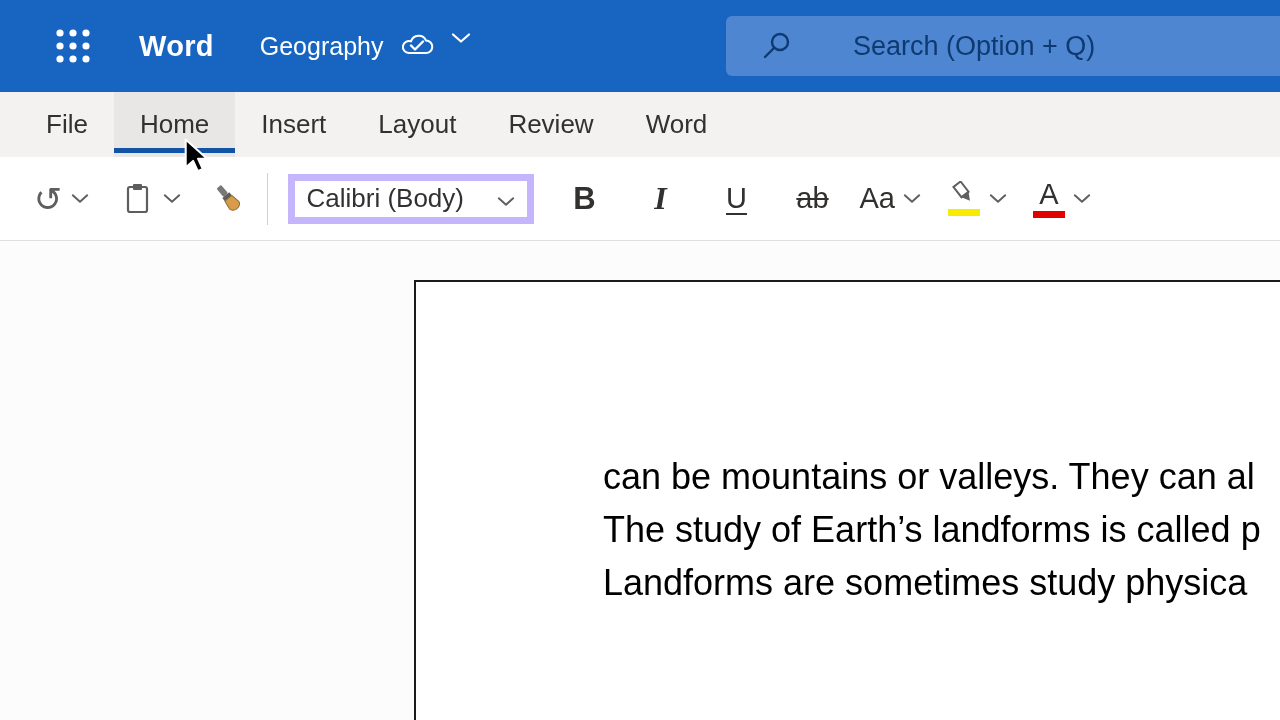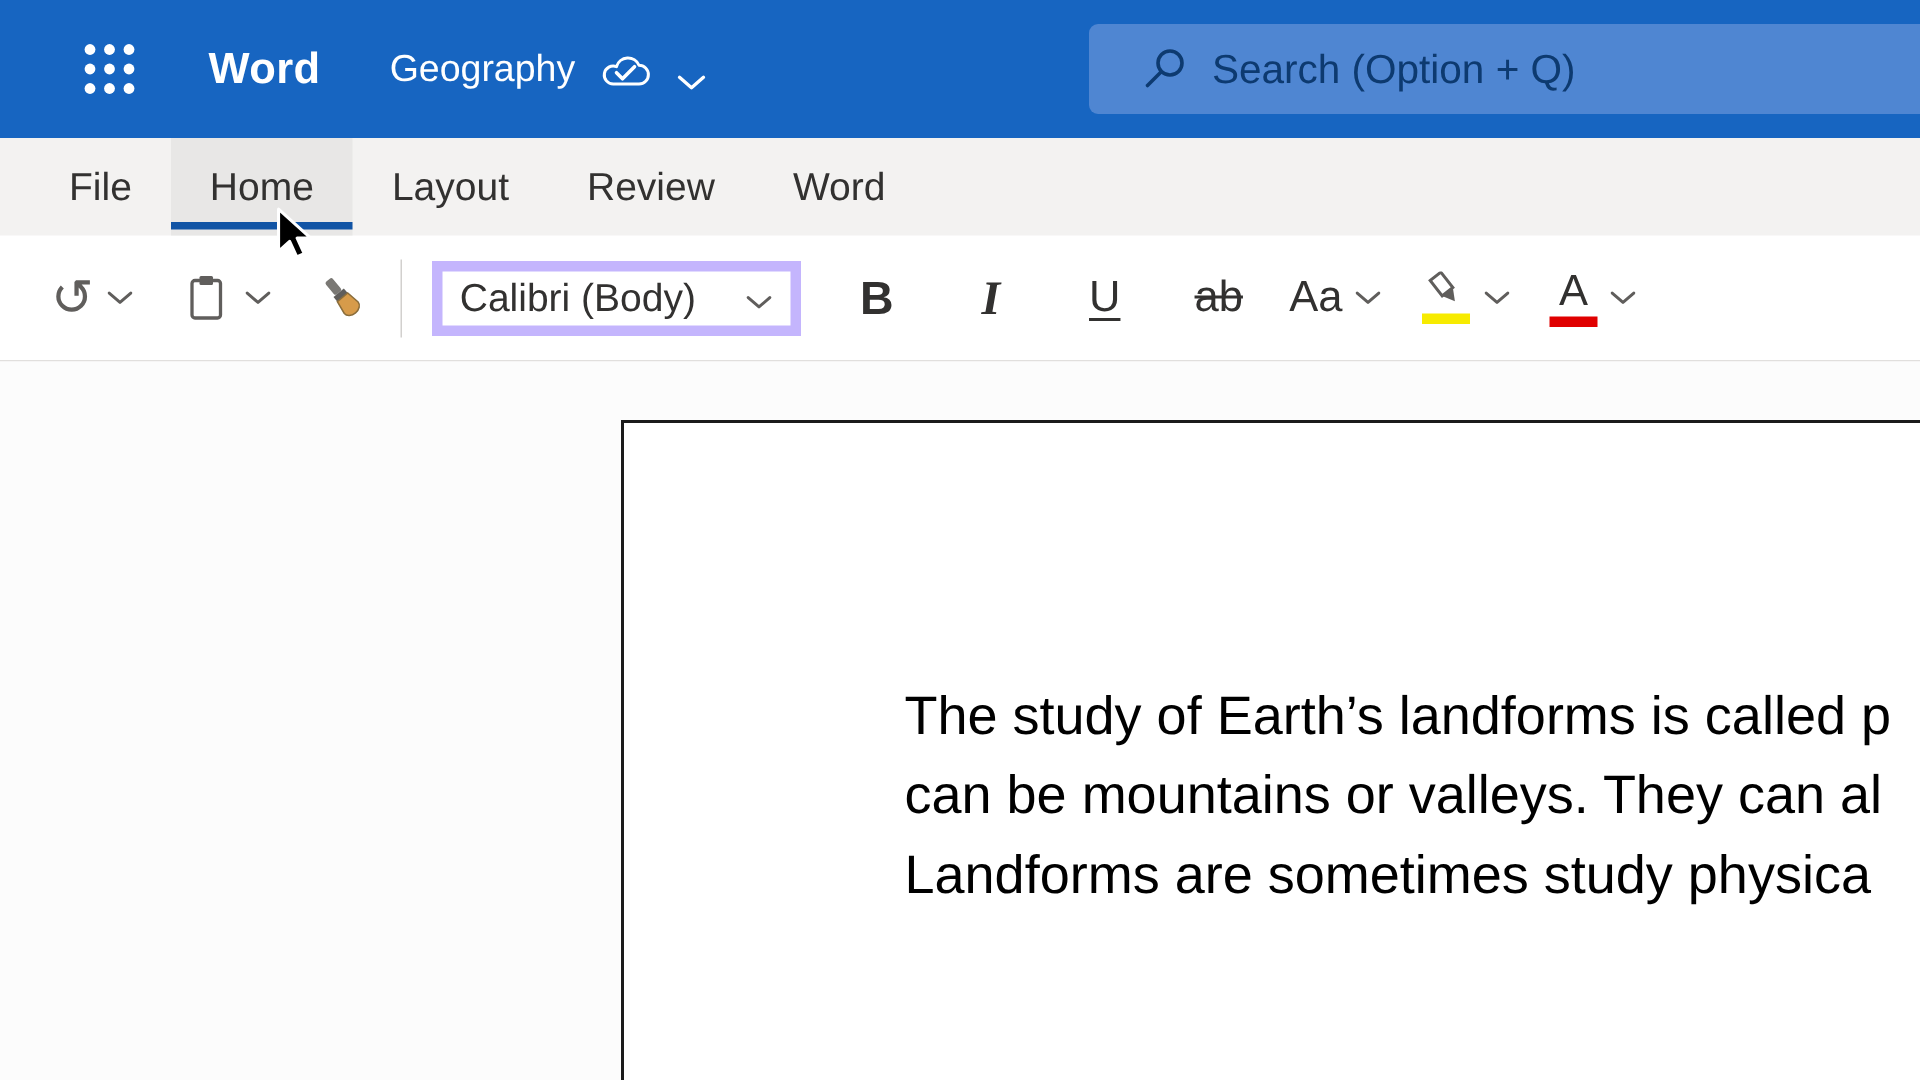--- a/index.html
+++ b/index.html
@@ -11,27 +11,27 @@
   }
   button { background:none; border:none; padding:0; font:inherit; cursor:default; }
 
   
   .header {
     height:92px; background:#1765C1;
     display:flex; align-items:center; position:relative;padding-left:27px;
   }
   .waffle { margin-left:24px; width:44px; height:44px; display:flex; align-items:center; justify-content:center; }
   .app-name { color:#fff; font-size:29px; font-weight:700; margin-left:44px; letter-spacing:.3px; }
-  .doc-group { display:flex; align-items:flex-end; margin-left:46px; }
+  .doc-group { display:flex; align-items:flex-start; margin-left:46px; }
   .doc-title { color:#fff; font-size:25px; }
   .doc-group svg { margin-left:16px; }
   .search {
     position:absolute; right:0; top:16px; width:554px; height:60px;
     background:#4F86D2; border-radius:6px 0 0 6px;
-    display:flex; align-items:center;
+    display:flex; align-items:center;gap:45px;
   }
   .search svg { margin-left:36px; flex:0 0 auto; }
   .search input {
     flex:1; margin-left:16px; margin-right:8px;
     background:transparent; border:none; outline:none;
     font-size:27px; color:#0D3A70; font-family:"Liberation Sans", sans-serif;
   }
   .search input::placeholder { color:#0D3A70; opacity:1; }
 
   
@@ -125,20 +125,21 @@
       <circle cx="18" cy="11" r="8" fill="none" stroke="#0D3A70" stroke-width="2.4"></circle>
       <line x1="12" y1="17" x2="3" y2="26" stroke="#0D3A70" stroke-width="2.4" stroke-linecap="round"></line>
     </svg>
     <input type="text" placeholder="Search (Option + Q)" style="">
   </div>
 </div>
 
 <nav class="tabbar">
   <div class="tab">File</div>
   <div class="tab active">Home</div>
+  <div class="tab">Insert</div>
   <div class="tab">Layout</div>
   <div class="tab">Review</div>
   <div class="tab">Word</div>
 </nav>
 
 <div class="toolbar">
   <div class="grp" style="margin-left:34px;">
     <button class="tbtn">
       <span class="glyph-undo">↺</span>
     </button>
@@ -234,22 +235,22 @@
       <svg width="18" height="11" viewBox="0 0 20 11">
         <polyline points="2,2 10,9 18,2" fill="none" stroke="#605E5C" stroke-width="2.2" stroke-linecap="round" stroke-linejoin="round"></polyline>
       </svg>
     </button>
   </div>
 </div>
 
 <div class="canvas">
   <div class="page">
     <div class="doc-text">
+      <p>can be mountains or valleys. They can al</p>
       <p>The study of Earth’s landforms is called p</p>
-      <p>can be mountains or valleys. They can al</p>
       <p>Landforms are sometimes study physica</p>
     </div>
   </div>
 </div>
 
 <svg class="cursor" width="30" height="34" viewBox="0 0 20 23">
   <polygon points="1,1 1,20 6,15.5 9.2,22.5 12.6,21 9.4,14 15.5,14" fill="#000000" stroke="#ffffff" stroke-width="1.4" stroke-linejoin="round"></polygon>
 </svg>
 
 </body></html>

